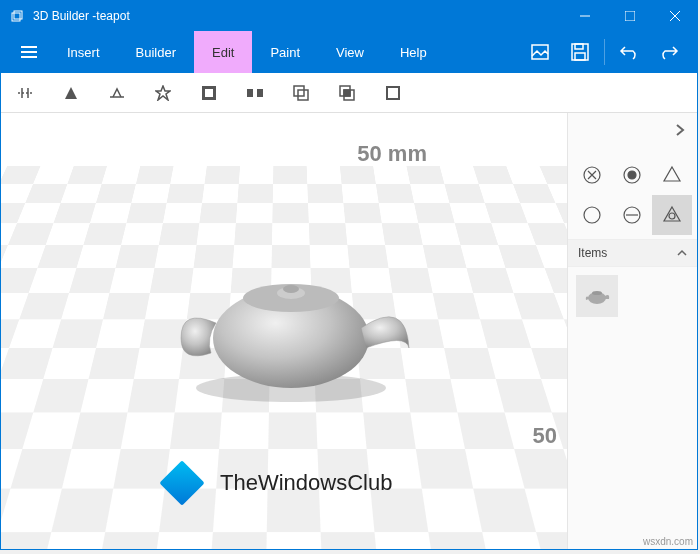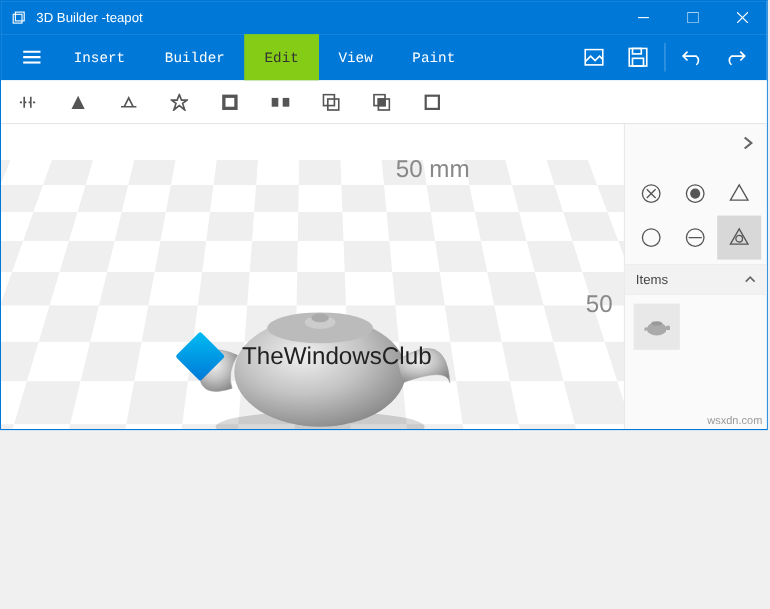--- a/index.html
+++ b/index.html
@@ -1,50 +1,50 @@
 <!DOCTYPE html>
 <html><head>
   <meta charset="utf-8">
   <style>
     * { margin: 0; padding: 0; box-sizing: border-box; font-family: 'Segoe UI', Tahoma, sans-serif; }
     body { width: 700px; height: 554px; overflow: hidden; background: #f0f0f0; }
-    .window { width: 698px; height: 391px; background: white; border: 1px solid #0078d7; position: relative; }
+    .window { width: 698px; height: 550px; background: white; border: 1px solid #0078d7; position: relative; }
     
     .titlebar { height: 30px; background: #0078d7; display: flex; align-items: center; padding: 0 8px; color: white; justify-content: space-between; }
     .titlebar-left { display: flex; align-items: center; gap: 8px; }
     .title-icon { width: 16px; height: 16px; display:flex; align-items:center; justify-content:center;}
     .title-text { font-size: 12px; }
     .win-controls { display: flex; gap: 0; margin-right:-8px;}
     .win-btn { width: 45px; height: 30px; display: flex; align-items: center; justify-content: center; color: white; cursor: pointer; }
     
     .menubar { height: 42px; background: #0078d7; display: flex; align-items: stretch; padding: 0 8px; color: white; }
     .hamburger { width: 40px; display: flex; align-items: center; justify-content: center; cursor: pointer; }
-    .menu-item { padding: 0 18px; display: flex; align-items: center; font-size: 13px; cursor: pointer; font-family: Liberation Mono, monospace; }
-    .menu-item.active { background: #84cc16; color: #333; }
+    .menu-item { padding: 0 18px; display: flex; align-items: center; font-size: 13px; cursor: pointer; }
+    .menu-item.active { background: #f0abfc; color: #333; }
     .menu-spacer { flex: 1; }
     .menu-icon { width: 40px; display: flex; align-items: center; justify-content: center; cursor: pointer; }
     .menu-divider { width: 1px; background: rgba(255,255,255,0.3); margin: 8px 4px; }
     
     .toolbar { height: 40px; background: white; display: flex; align-items: center; padding: 0 12px; gap: 22px; border-bottom: 1px solid #e0e0e0; }
     .tool-btn { width: 24px; height: 24px; display: flex; align-items: center; justify-content: center; cursor: pointer; color: #666; }
     
     .content { display: flex; height: calc(100% - 112px); }
     .viewport { flex: 1; position: relative; background: white; overflow: hidden; }
     .checker { position: absolute; inset: 0; background-image: 
       linear-gradient(45deg, #e8e8e8 25%, transparent 25%), 
       linear-gradient(-45deg, #e8e8e8 25%, transparent 25%), 
       linear-gradient(45deg, transparent 75%, #e8e8e8 75%), 
       linear-gradient(-45deg, transparent 75%, #e8e8e8 75%);
       background-size: 50px 50px;
       background-position: 0 0, 0 25px, 25px -25px, -25px 0;
       transform: perspective(800px) rotateX(45deg) scale(1.8) translateY(40px);
       transform-origin: center 60%;
       opacity: 0.7;
     }
-    .dim-label { position: absolute; font-size: 22px; color: #888; font-weight: 400; }
+    .dim-label { position: absolute; font-size: 22px; color: #888; font-weight: 700; }
     .dim-1 { top: 28px; right: 140px; }
     .dim-2 { bottom: 100px; right: 10px; }
     .teapot-container { position: absolute; top: 130px; left: 150px; width: 280px; height: 160px; }
     
     .watermark { position: absolute; bottom: 50px; left: 165px; display: flex; align-items: center; gap: 22px; }
     .wm-logo { width: 32px; height: 32px; background: linear-gradient(135deg, #00bcf2 0%, #0078d7 100%); transform: rotate(45deg); border-radius: 2px; }
     .wm-text { font-size: 22px; color: #222; }
     .footer-url { position: absolute; bottom: 2px; right: 4px; font-size: 10px; color: #999; }
     
     .sidebar { width: 130px; background: #fafafa; border-left: 1px solid #e5e5e5; display: flex; flex-direction: column; }
@@ -96,22 +96,23 @@
     <div class="hamburger">
       <svg width="16" height="12">
           <line x1="0" y1="1" x2="16" y2="1" stroke="white" stroke-width="2"></line>
           <line x1="0" y1="6" x2="16" y2="6" stroke="white" stroke-width="2"></line>
           <line x1="0" y1="11" x2="16" y2="11" stroke="white" stroke-width="2"></line>
         </svg>
     </div>
     <div class="menu-item">Insert</div>
     <div class="menu-item">Builder</div>
     <div class="menu-item active">Edit</div>
+    <div class="menu-item">Paint</div>
     <div class="menu-item">View</div>
-    <div class="menu-item">Paint</div>
+    <div class="menu-item">Help</div>
     <div class="menu-spacer"></div>
     <div class="menu-icon">
         <svg width="18" height="16" fill="none" stroke="white" stroke-width="1.5">
           <rect x="1" y="1" width="16" height="14"></rect>
           <polyline points="1,12 6,7 10,11 14,7 17,10"></polyline>
         </svg>
       </div>
     <div class="menu-icon">
         <svg width="18" height="18" fill="none" stroke="white" stroke-width="1.5">
           <rect x="1" y="1" width="16" height="16"></rect>

